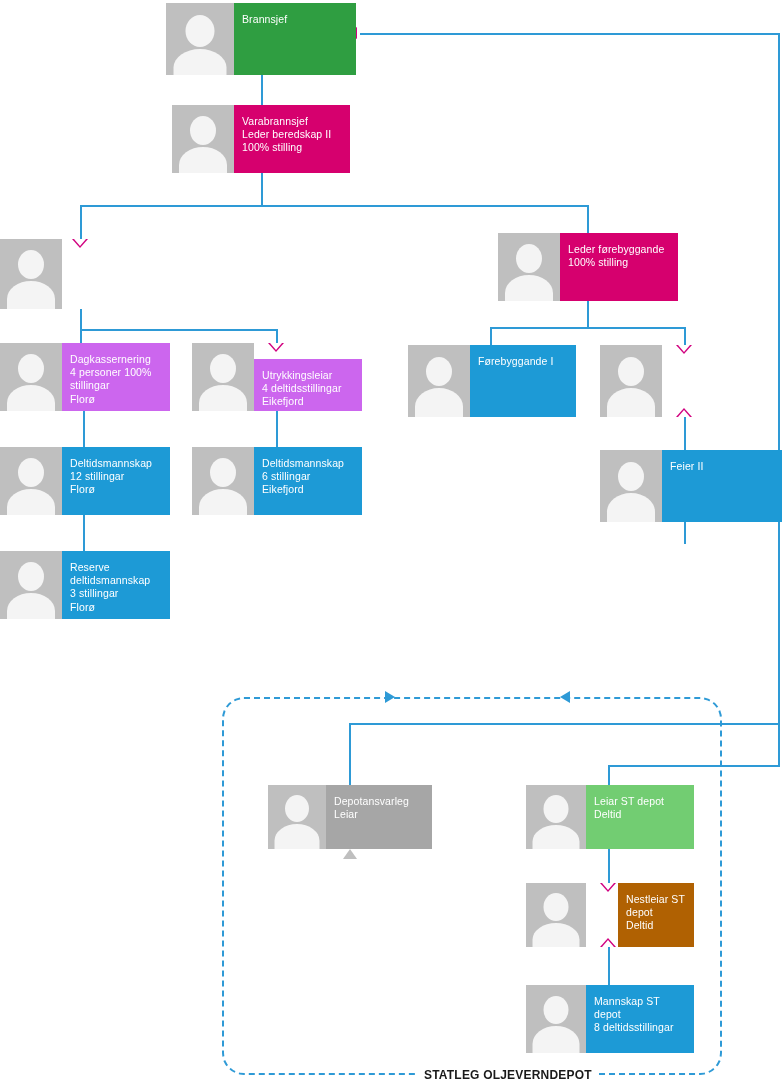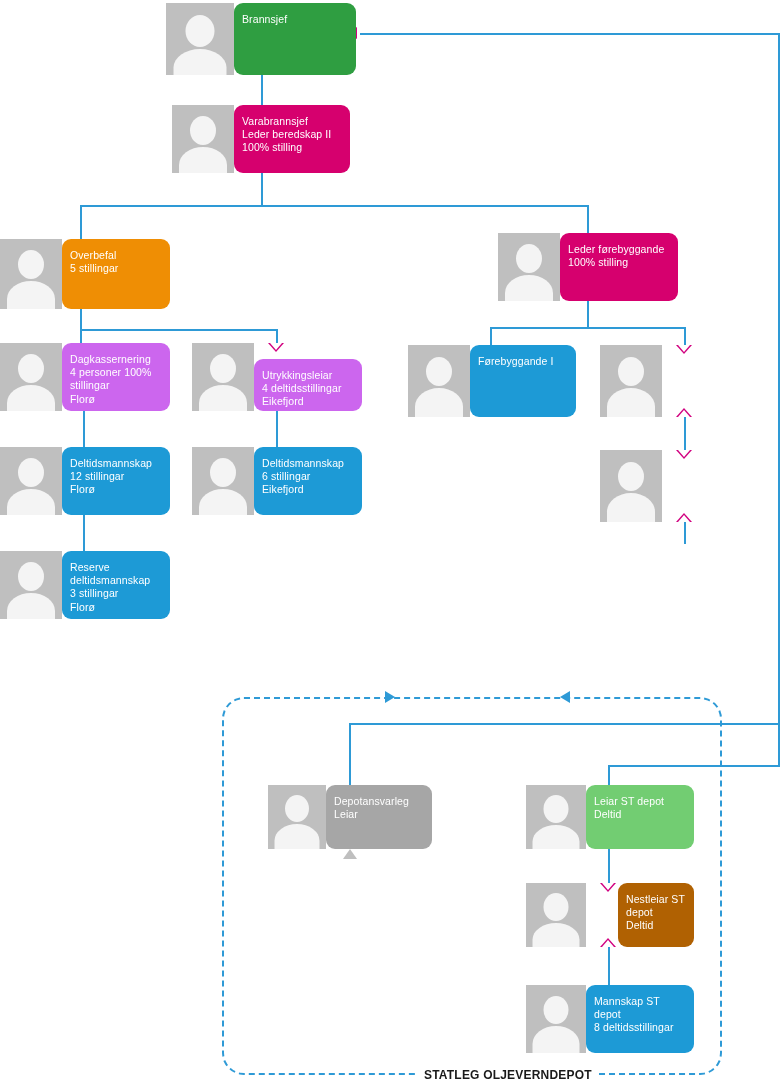--- a/index.html
+++ b/index.html
@@ -51,21 +51,20 @@
   }
   .node .label {
     flex: 1 1 auto;
     color: #ffffff;
     font-size: 10.5px;
     line-height: 13.2px;
     padding: 10px 8px 6px 8px;
     box-sizing: border-box;
     white-space: pre-line;
     letter-spacing: 0.1px;
-    border-radius: 9px;
   }
   
   .ln {
     position: absolute;
     background: #2e9ad6;
   }
   .lnh { height: 2px; }
   .lnv { width: 2px; }
   .arrow-dn, .arrow-up {
     position: absolute;
@@ -317,22 +316,20 @@
         </div>
         <div class="label" style="background: rgb(214, 0, 110);">Varabrannsjef
 Leder beredskap II
 100% stilling</div>
       </div>
       <div class="node" style="left: 0px; top: 239px; width: 170px; height: 70px;">
         <div class="photo" style="width: 62px; background: rgb(191, 191, 191);">
           <div class="head" style="width: 26px; height: 29px; top: 11px;"></div>
           <div class="body" style="width: 48px; height: 29px; top: 42px;"></div>
         </div>
-        <div class="label" style="background: rgb(239, 142, 4);">Overbefal
-5 stillingar</div>
       </div>
       <div class="node" style="left: 498px; top: 233px; width: 180px; height: 68px;">
         <div class="photo" style="width: 62px; background: rgb(191, 191, 191);">
           <div class="head" style="width: 26px; height: 29px; top: 11px;"></div>
           <div class="body" style="width: 48px; height: 29px; top: 42px;"></div>
         </div>
         <div class="label" style="background: rgb(214, 0, 110);">Leder førebyggande
 100% stilling</div>
       </div>
       <div class="node" style="left: 0px; top: 343px; width: 170px; height: 68px;">
@@ -383,20 +380,21 @@
         </div>
         <div class="label" style="background: rgb(29, 154, 214);">Deltidsmannskap
 6 stillingar
 Eikefjord</div>
       </div>
       <div class="node" style="left: 600px; top: 450px; width: 182px; height: 72px;">
         <div class="photo" style="width: 62px; background: rgb(191, 191, 191);">
           <div class="head" style="width: 26px; height: 29px; top: 12px;"></div>
           <div class="body" style="width: 48px; height: 30px; top: 43px;"></div>
         </div>
+        <div class="label" style="background: rgb(29, 154, 214);">Feier II</div>
       </div>
       <div class="node" style="left: 0px; top: 551px; width: 170px; height: 68px;">
         <div class="photo" style="width: 62px; background: rgb(191, 191, 191);">
           <div class="head" style="width: 26px; height: 29px; top: 11px;"></div>
           <div class="body" style="width: 48px; height: 29px; top: 42px;"></div>
         </div>
         <div class="label" style="background: rgb(29, 154, 214);">Reserve
 deltidsmannskap
 3 stillingar
 Florø</div>

